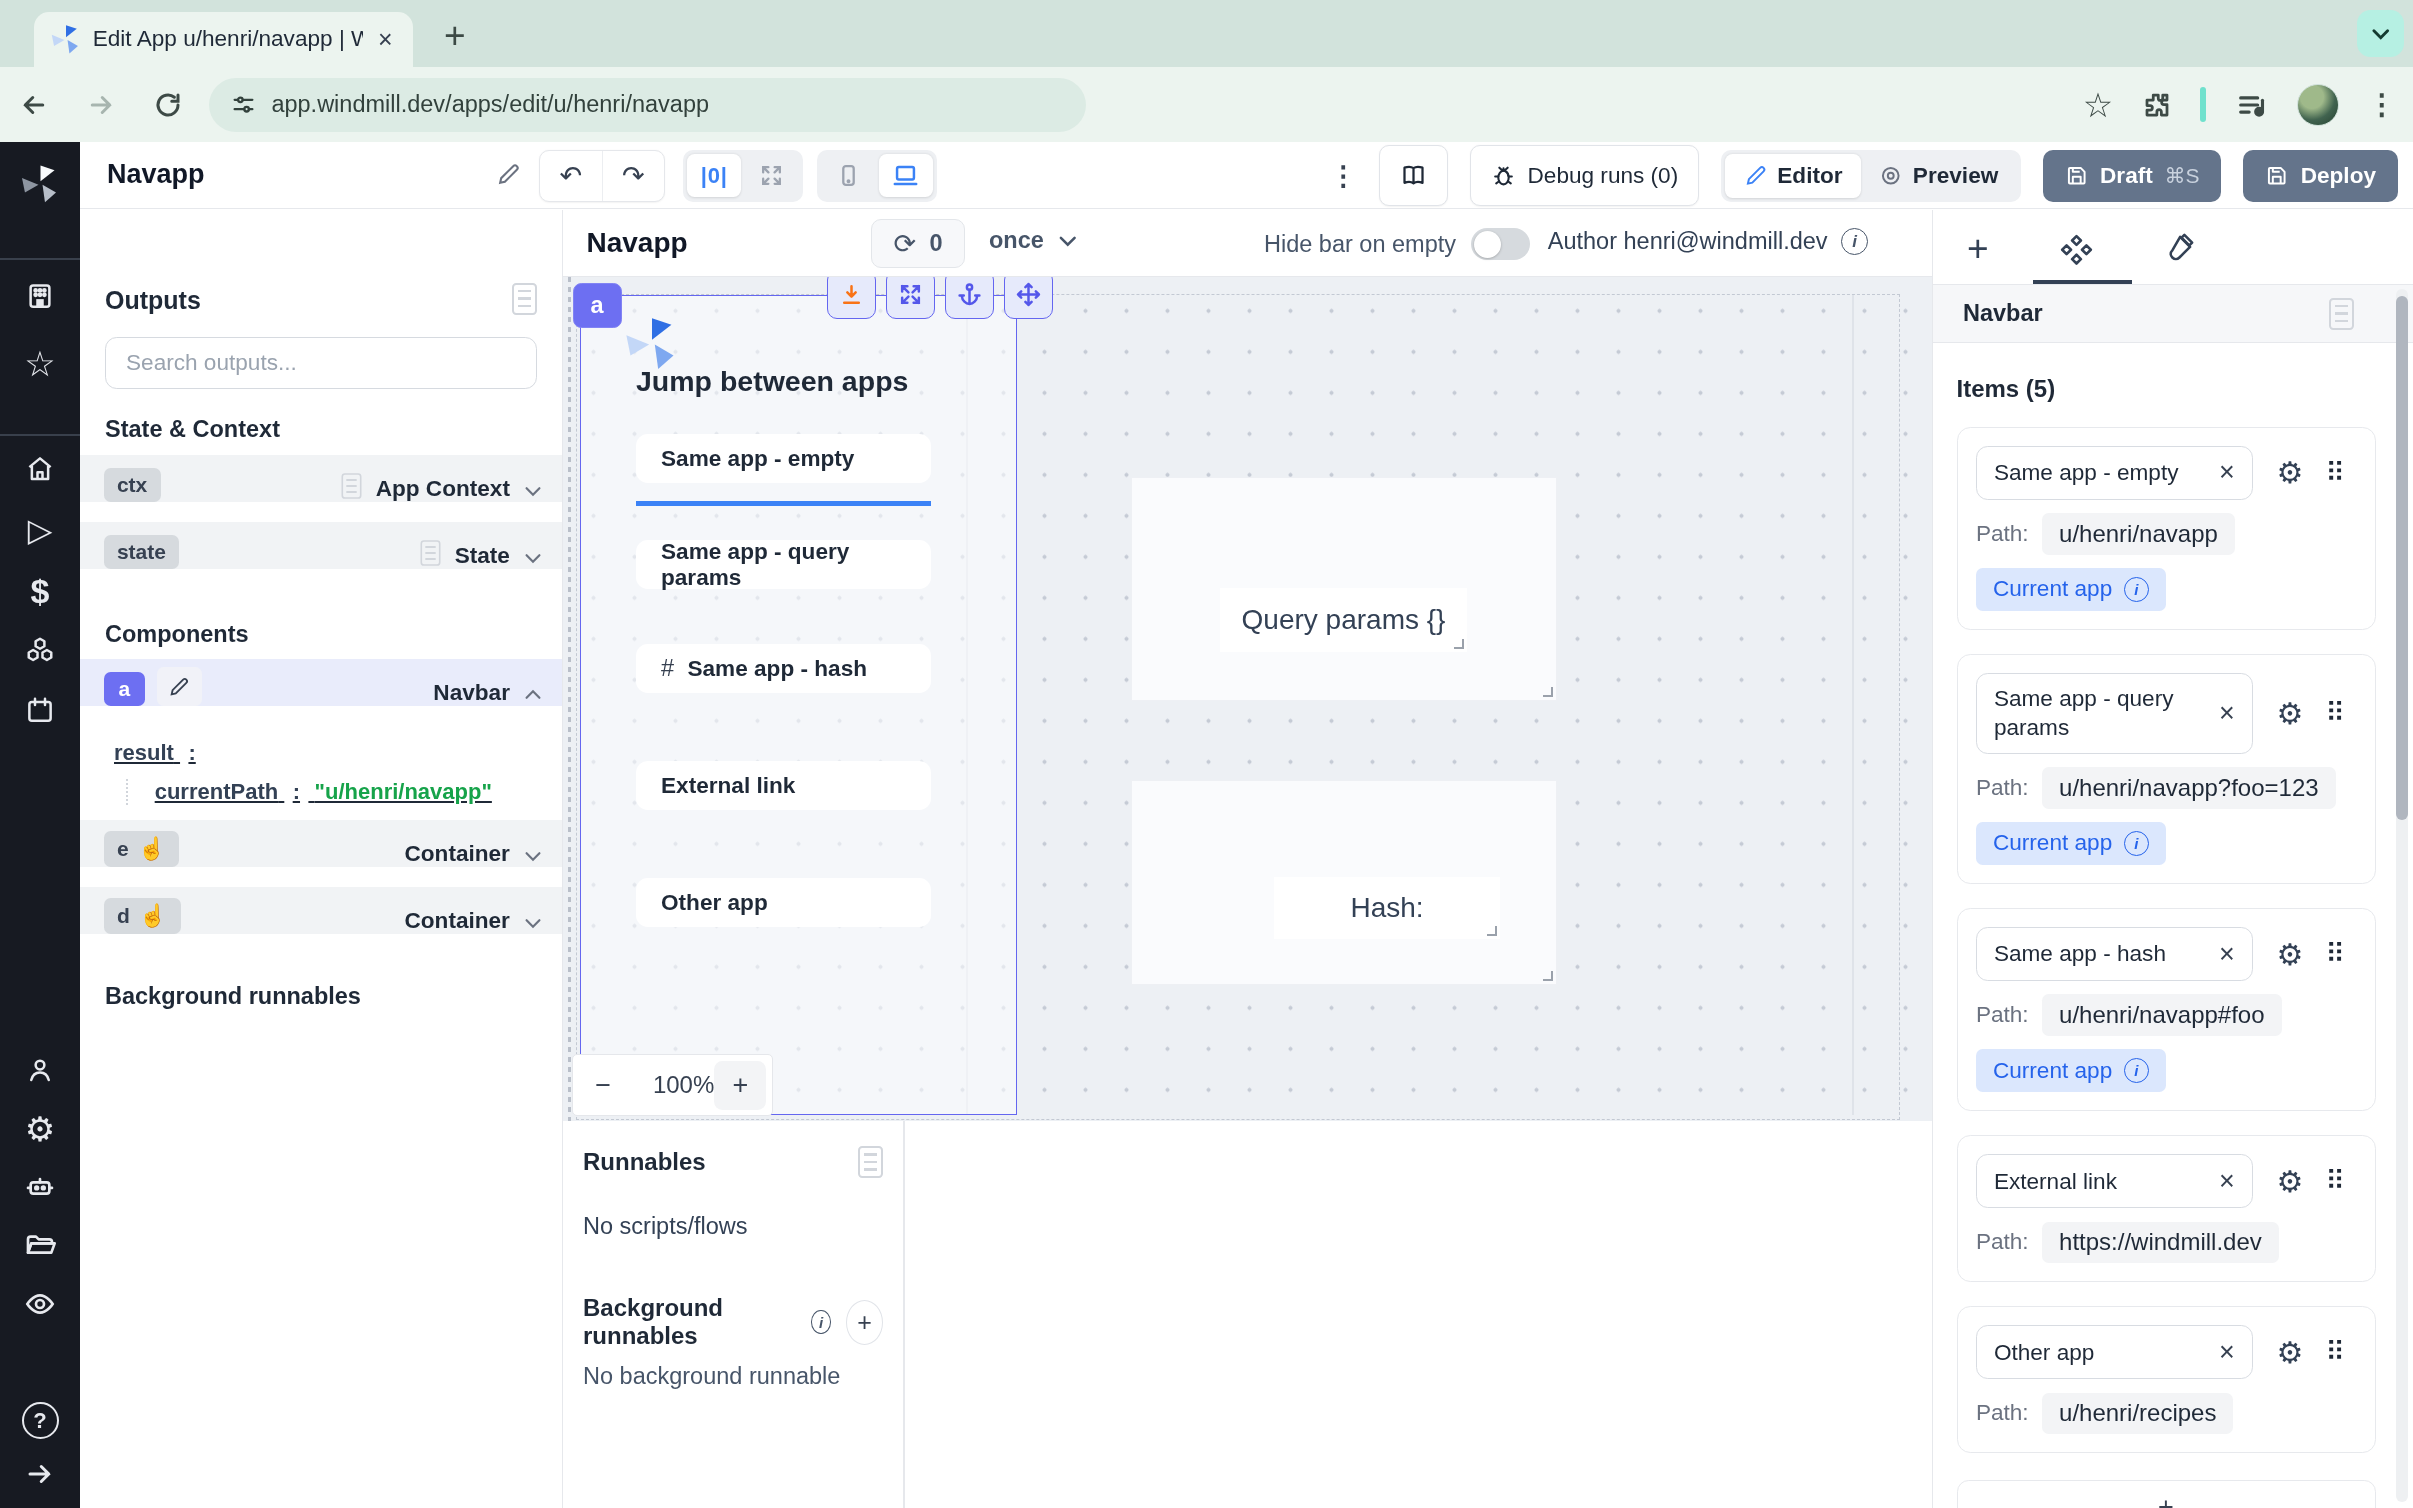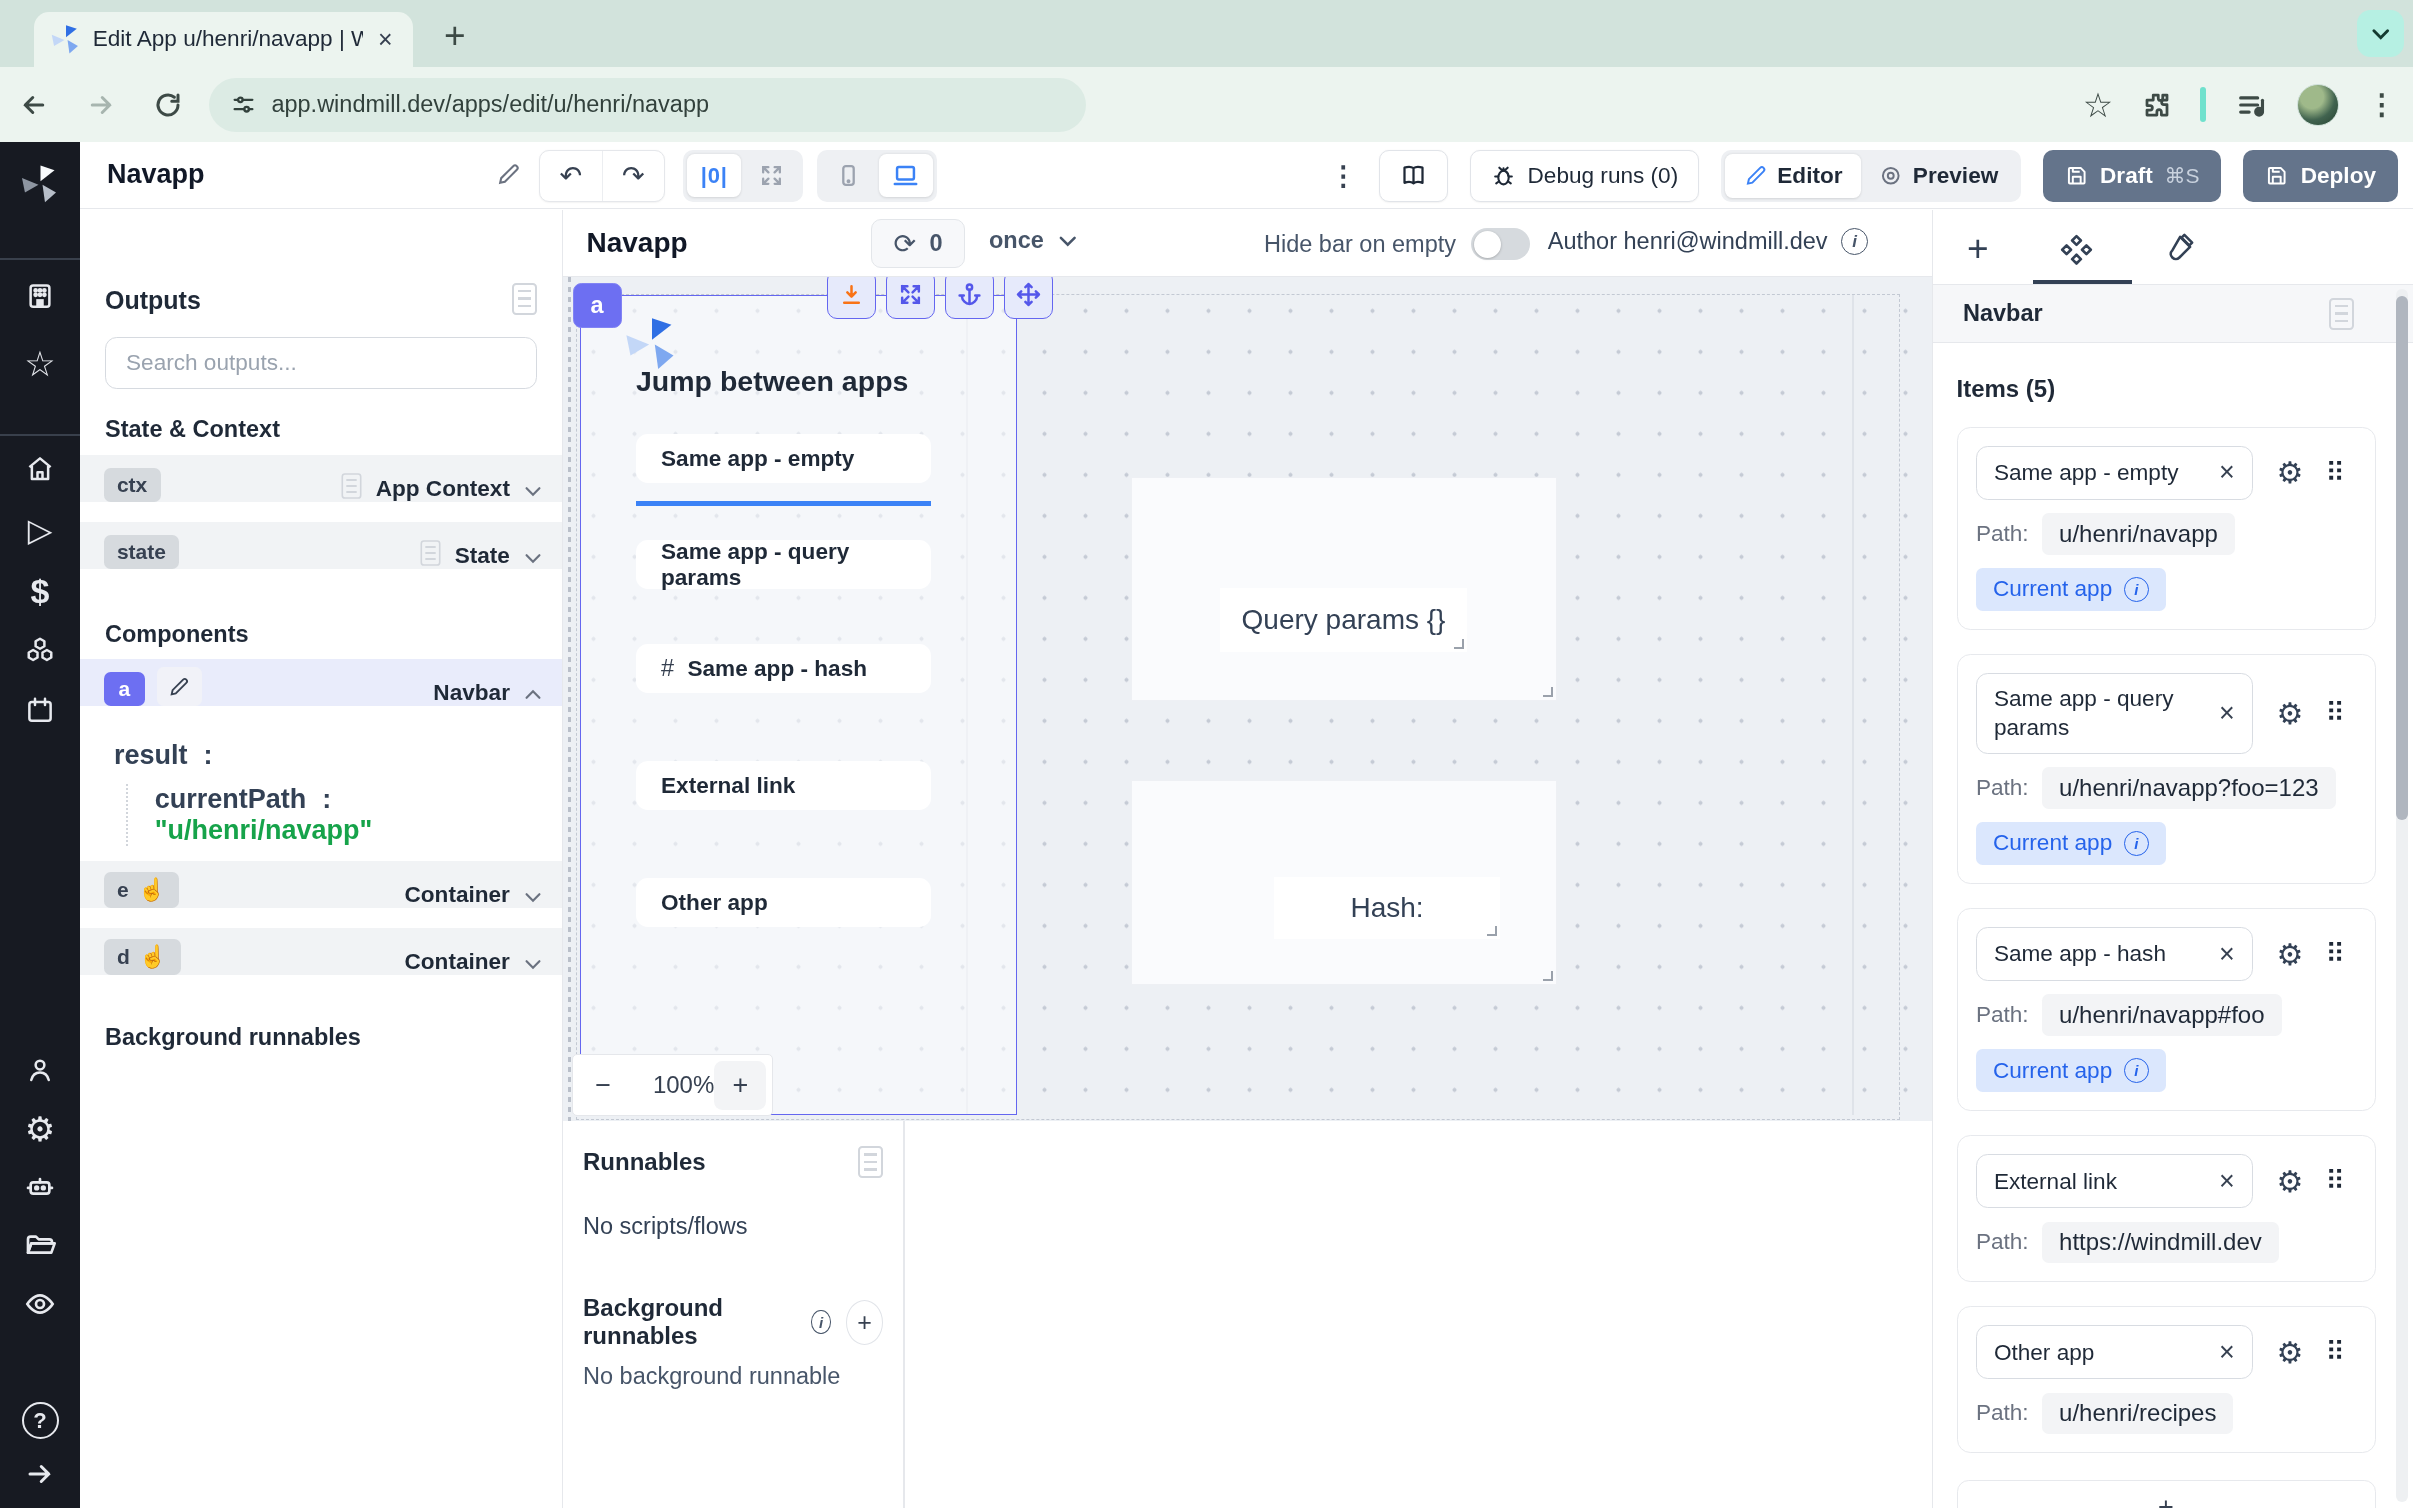--- a/index.html
+++ b/index.html
@@ -39,21 +39,21 @@
     box-shadow:0 0.8px 1.7px rgba(0,0,0,.05);}
   .btn-group > div{flex:1;display:flex;align-items:center;justify-content:center;
     font-size:27px;color:#374151;}
   .btn-group > div:first-child{border-right:1.7px solid #eceef1;}
   .seg{position:absolute;top:7.5px;height:52px;background:#eef0f3;border-radius:10px;
     padding:4.2px;display:flex;gap:3.4px;}
   .seg-cell{width:54px;border-radius:7.5px;display:flex;align-items:center;justify-content:center;}
   .seg-cell.sel{background:#fff;box-shadow:0 0.8px 2.5px rgba(0,0,0,.12);}
   .ic-center-layout{font-size:22px;font-weight:700;color:#3b82f6;letter-spacing:0.8px;}
   .ah-right{position:absolute;right:15px;top:0;height:67px;display:flex;align-items:center;gap:22px;}
-  .btn-white{height:52px;background:#fff;border:1.7px solid #e1e4e9;border-radius:10px;
+  .btn-white{height:61px;background:#fff;border:1.7px solid #e1e4e9;border-radius:10px;
     display:flex;align-items:center;justify-content:center;gap:11.7px;padding:0 20px;
     font-size:22.6px;color:#1f2937;font-weight:500;box-shadow:0 0.8px 1.7px rgba(0,0,0,.05);}
   .seg2{height:52px;background:#eef0f3;border-radius:10px;padding:4.2px;display:flex;align-items:center;}
   .seg2 .pill{height:44px;border-radius:7.5px;display:flex;align-items:center;gap:10px;
     padding:0 18.4px;font-size:22.6px;font-weight:600;color:#1f2937;}
   .seg2 .pill.sel{background:#fff;box-shadow:0 0.8px 2.5px rgba(0,0,0,.12);}
   .btn-slate{height:52px;background:#64748b;border-radius:10px;color:#fff;font-weight:700;
     font-size:22.6px;display:flex;align-items:center;gap:11.7px;padding:0 22px;}
   .shortcut{color:#c9d2de;font-weight:400;font-size:21px;}
   .ah-kebab{font-size:27px;color:#374151;font-weight:700;}
@@ -80,21 +80,21 @@
     padding:0 18.4px 0 23.5px;gap:11.7px;}
   .op-row.indigo{background:#e9ecfb;}
   .key-badge{background:#d6dade;color:#374151;border-radius:6.7px;padding:5px 13.4px;font-size:21px;font-weight:700;}
   .key-badge.hand{display:flex;align-items:center;gap:10px;}
   .key-badge-a{background:#6d6ff2;color:#fff;border-radius:6.7px;padding:5px 15px;font-size:21px;font-weight:700;}
   .pencil-box{width:45px;height:39px;background:#f1f2f8;border-radius:6.7px;display:flex;
     align-items:center;justify-content:center;color:#374151;}
   .op-spacer{flex:1;}
   .row-type{font-size:22.6px;font-weight:700;color:#1f2937;}
   .doc-mini{transform:scale(.8);}
-  .result-block{padding:13.4px 0 15px 34px;font-size:27px;}
+  .result-block{padding:13.4px 0 15px 34px;font-size:22px;text-decoration:underline;}
   .rk{font-weight:700;color:#334155;}
   .rcolon{font-weight:700;color:#334155;padding:0 8.4px;}
   .rline2{margin-top:13.4px;margin-left:11.7px;border-left:2.5px dotted #d1d5db;padding-left:27px;}
   .rval{color:#16a34a;font-weight:700;}
   .hand-glyph{font-size:22px;color:#374151;}
 
   
   #canvascol{position:absolute;left:563px;top:210px;width:1369px;height:1299px;}
   #canvasheader{position:absolute;left:0;top:0;width:1369px;height:67px;background:#fff;
     border-bottom:1.7px solid #e6e8ec;}

